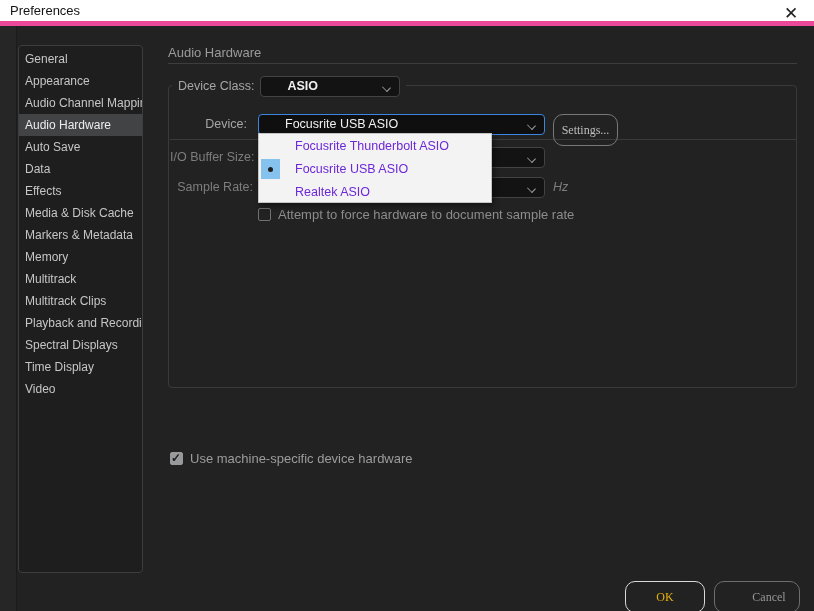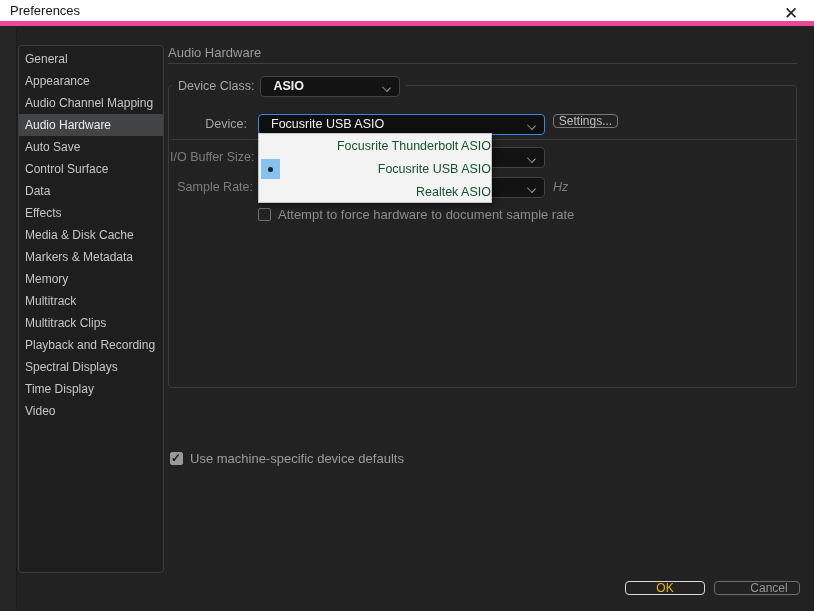--- a/index.html
+++ b/index.html
@@ -27,21 +27,21 @@
   }
 
   
   .left-strip {
     position:absolute; left:0; top:26px; width:17px; height:585px;
     background:#262626; border-right:1px solid #1b1b1b;
   }
 
   
   .sidebar {
-    position:absolute; left:18px; top:45px; width:146px; height:528px;
+    position:absolute; left:18px; top:45px; width:125px; height:528px;
     background:#1e1e1e; border:1px solid #3d3d3d; border-radius:4px;
     padding-top:2px; overflow:hidden;
   }
   .sidebar .item {
     height:22px; line-height:22px; padding-left:6px;
     font-size:12px; color:#c6c6c6; white-space:nowrap; cursor:default;
   }
   .sidebar .item.selected { background:#414345; color:#ededed; }
 
   
@@ -66,21 +66,21 @@
   .field-label {
     position:absolute; font-size:12.5px; color:#a6a6a6; text-align:right;
     line-height:21px; white-space:nowrap;
   }
   .field-label.dim { color:#7d7d7d; }
 
   .combo {
     position:absolute; height:21px;
     background:#131313; border:1px solid #434343; border-radius:4px;
     color:#f0f0f0; font-size:12.5px; line-height:19px;
-    padding:0 22px 0 12px; white-space:nowrap; overflow:hidden;
+    padding:0 22px 0 26px; white-space:nowrap; overflow:hidden;
   }
   .combo .chev {
     position:absolute; right:9px; top:7px; width:7px; height:7px;
   }
   .chev::before {
     content:""; position:absolute; left:0; top:0;
     width:6px; height:6px;
     border-right:1.5px solid #a0a0a0; border-bottom:1.5px solid #a0a0a0;
     transform:rotate(45deg) scale(1,0.8);
   }
@@ -89,23 +89,23 @@
 
   
   .legend {
     position:absolute; left:172px; top:75px; height:22px;
     background:#222222; padding:0 6px; display:flex; align-items:center;
   }
   .legend .lg-label { font-size:12.5px; color:#a6a6a6; margin-right:6px; }
   .legend .combo { position:relative; width:140px; }
 
   .pill-btn {
-    position:absolute; height:14px; border-radius:4px;
+    position:absolute; height:32px; border-radius:10px;
     background:transparent; border:1px solid #787878;
-    color:#bfbfbf; font-size:12px; font-family:Liberation Sans, sans-serif;
+    color:#bfbfbf; font-size:12px; font-family:Liberation Serif, serif;
     display:flex; align-items:center; justify-content:center; cursor:default;
   }
   .pill-btn.primary { border-color:#d9d9d9; color:#eab308; }
 
   .checkbox-row { position:absolute; display:flex; align-items:center; }
   .checkbox {
     width:13px; height:13px; border:1px solid #707070; border-radius:2px;
     background:transparent; position:relative; flex:0 0 13px;
   }
   .checkbox .check-glyph {
@@ -118,21 +118,21 @@
 
   
   .popup {
     position:absolute; left:258px; top:133px; width:234px; height:70px;
     background:#f3f3f3; border:1px solid #c4c4c4; z-index:20;
     box-shadow:2px 3px 6px rgba(0,0,0,0.45);
     padding-top:0px;
   }
   .popup .opt {
     height:23px; display:flex; align-items:center; position:relative;
-    color:#14532d; font-size:12.5px; cursor:default;justify-content:space-between;
+    color:#6d28d9; font-size:12.5px; cursor:default;
   }
   .popup .opt .opt-mark {
     width:19px; height:20px; margin-left:2px; margin-right:15px;
     position:relative;
   }
   .popup .opt.selected .opt-mark { background:#85c2ee; }
   .popup .opt .opt-dot {
     display:none; position:absolute; left:7px; top:8px;
     width:5px; height:5px; border-radius:50%; background:#1f1f1f;
   }
@@ -167,23 +167,20 @@
     </div>
 
     <div class="item selected">
       <span>Audio Hardware</span>
     </div>
 
     <div class="item">
       <span>Auto Save</span>
     </div>
 
-    <div class="item">
-      <span>Control Surface</span>
-    </div>
 
     <div class="item">
       <span>Data</span>
     </div>
 
     <div class="item">
       <span>Effects</span>
     </div>
 
     <div class="item">
@@ -285,17 +282,17 @@
         
       </span>
       <span>Realtek ASIO</span>
     </div>
   </div>
 
 <div class="checkbox-row" style="left:170px; top:451px;">
   <span class="checkbox checked">
     <span class="check-glyph">✓</span>
   </span>
-  <span class="cb-label" style="color:#9c9c9c;">Use machine-specific device defaults</span>
+  <span class="cb-label" style="color:#9c9c9c;">Use machine-specific device hardware</span>
 </div>
 
 <button class="pill-btn primary" style="left:625px; top:581px; width:80px;">OK</button>
 <button class="pill-btn" style="left:714px; top:581px; width:86px; color:#969696; border-color:#6d6d6d;padding-left:24px;">Cancel</button>
 
 </body></html>

